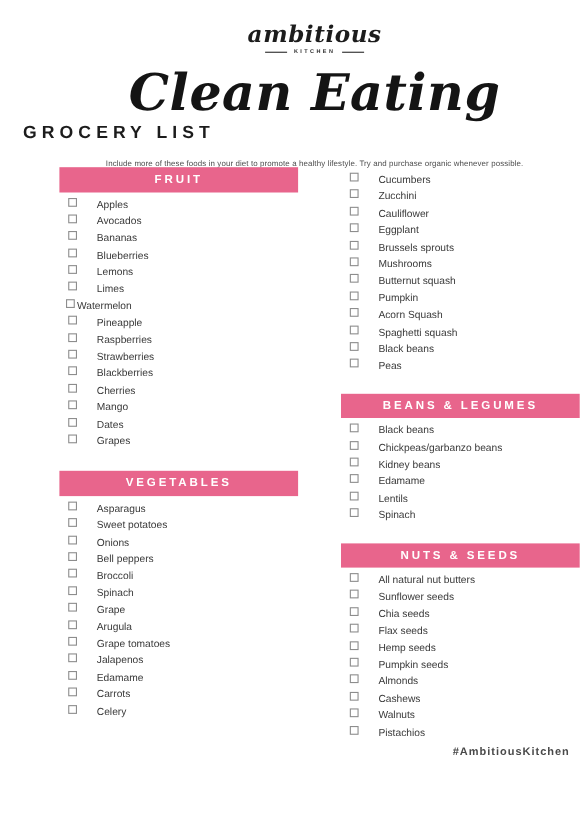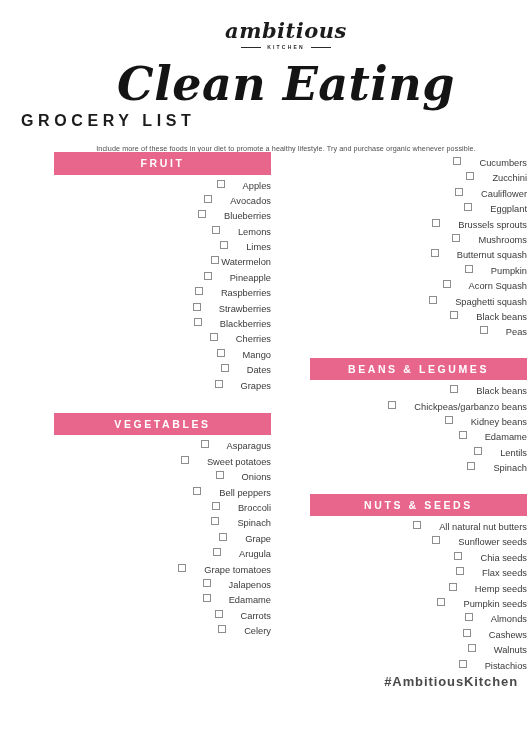--- a/index.html
+++ b/index.html
@@ -117,21 +117,20 @@
     list-style: none;
     margin: 0;
     padding: 6px 0 0 0;
   }
   .item {
     display: flex;
     align-items: baseline;
     height: 15.4px;
     font-size: 9.3px;
     color: #3a3a3a;
-    justify-content: flex-end;
   }
   .box {
     display: inline-block;
     width: 6px;
     height: 6px;
     border: 1px solid #8d8d8d;
     margin-left: 8px;
     margin-right: 18px;
     flex: 0 0 auto;
     position: relative;
@@ -148,21 +147,21 @@
     height: 17px;
   }
   .gap-after-sm {
     height: 15px;
   }
 
   .footer {
     position: absolute;
     right: 33px;
     bottom: 60px;
-    font-size: 13px;
+    font-size: 10px;
     font-weight: 700;
     letter-spacing: 0.9px;
     color: #4a4a4a;
   }
 </style>
 </head>
 <body>
 
 <div class="page">
 
@@ -188,20 +187,24 @@
             <li class="item">
               <span class="box"></span>
               <span>Apples</span>
             </li>
             <li class="item">
               <span class="box"></span>
               <span>Avocados</span>
             </li>
             <li class="item">
               <span class="box"></span>
+              <span>Bananas</span>
+            </li>
+            <li class="item">
+              <span class="box"></span>
               <span>Blueberries</span>
             </li>
             <li class="item">
               <span class="box"></span>
               <span>Lemons</span>
             </li>
             <li class="item">
               <span class="box"></span>
               <span>Limes</span>
             </li>

